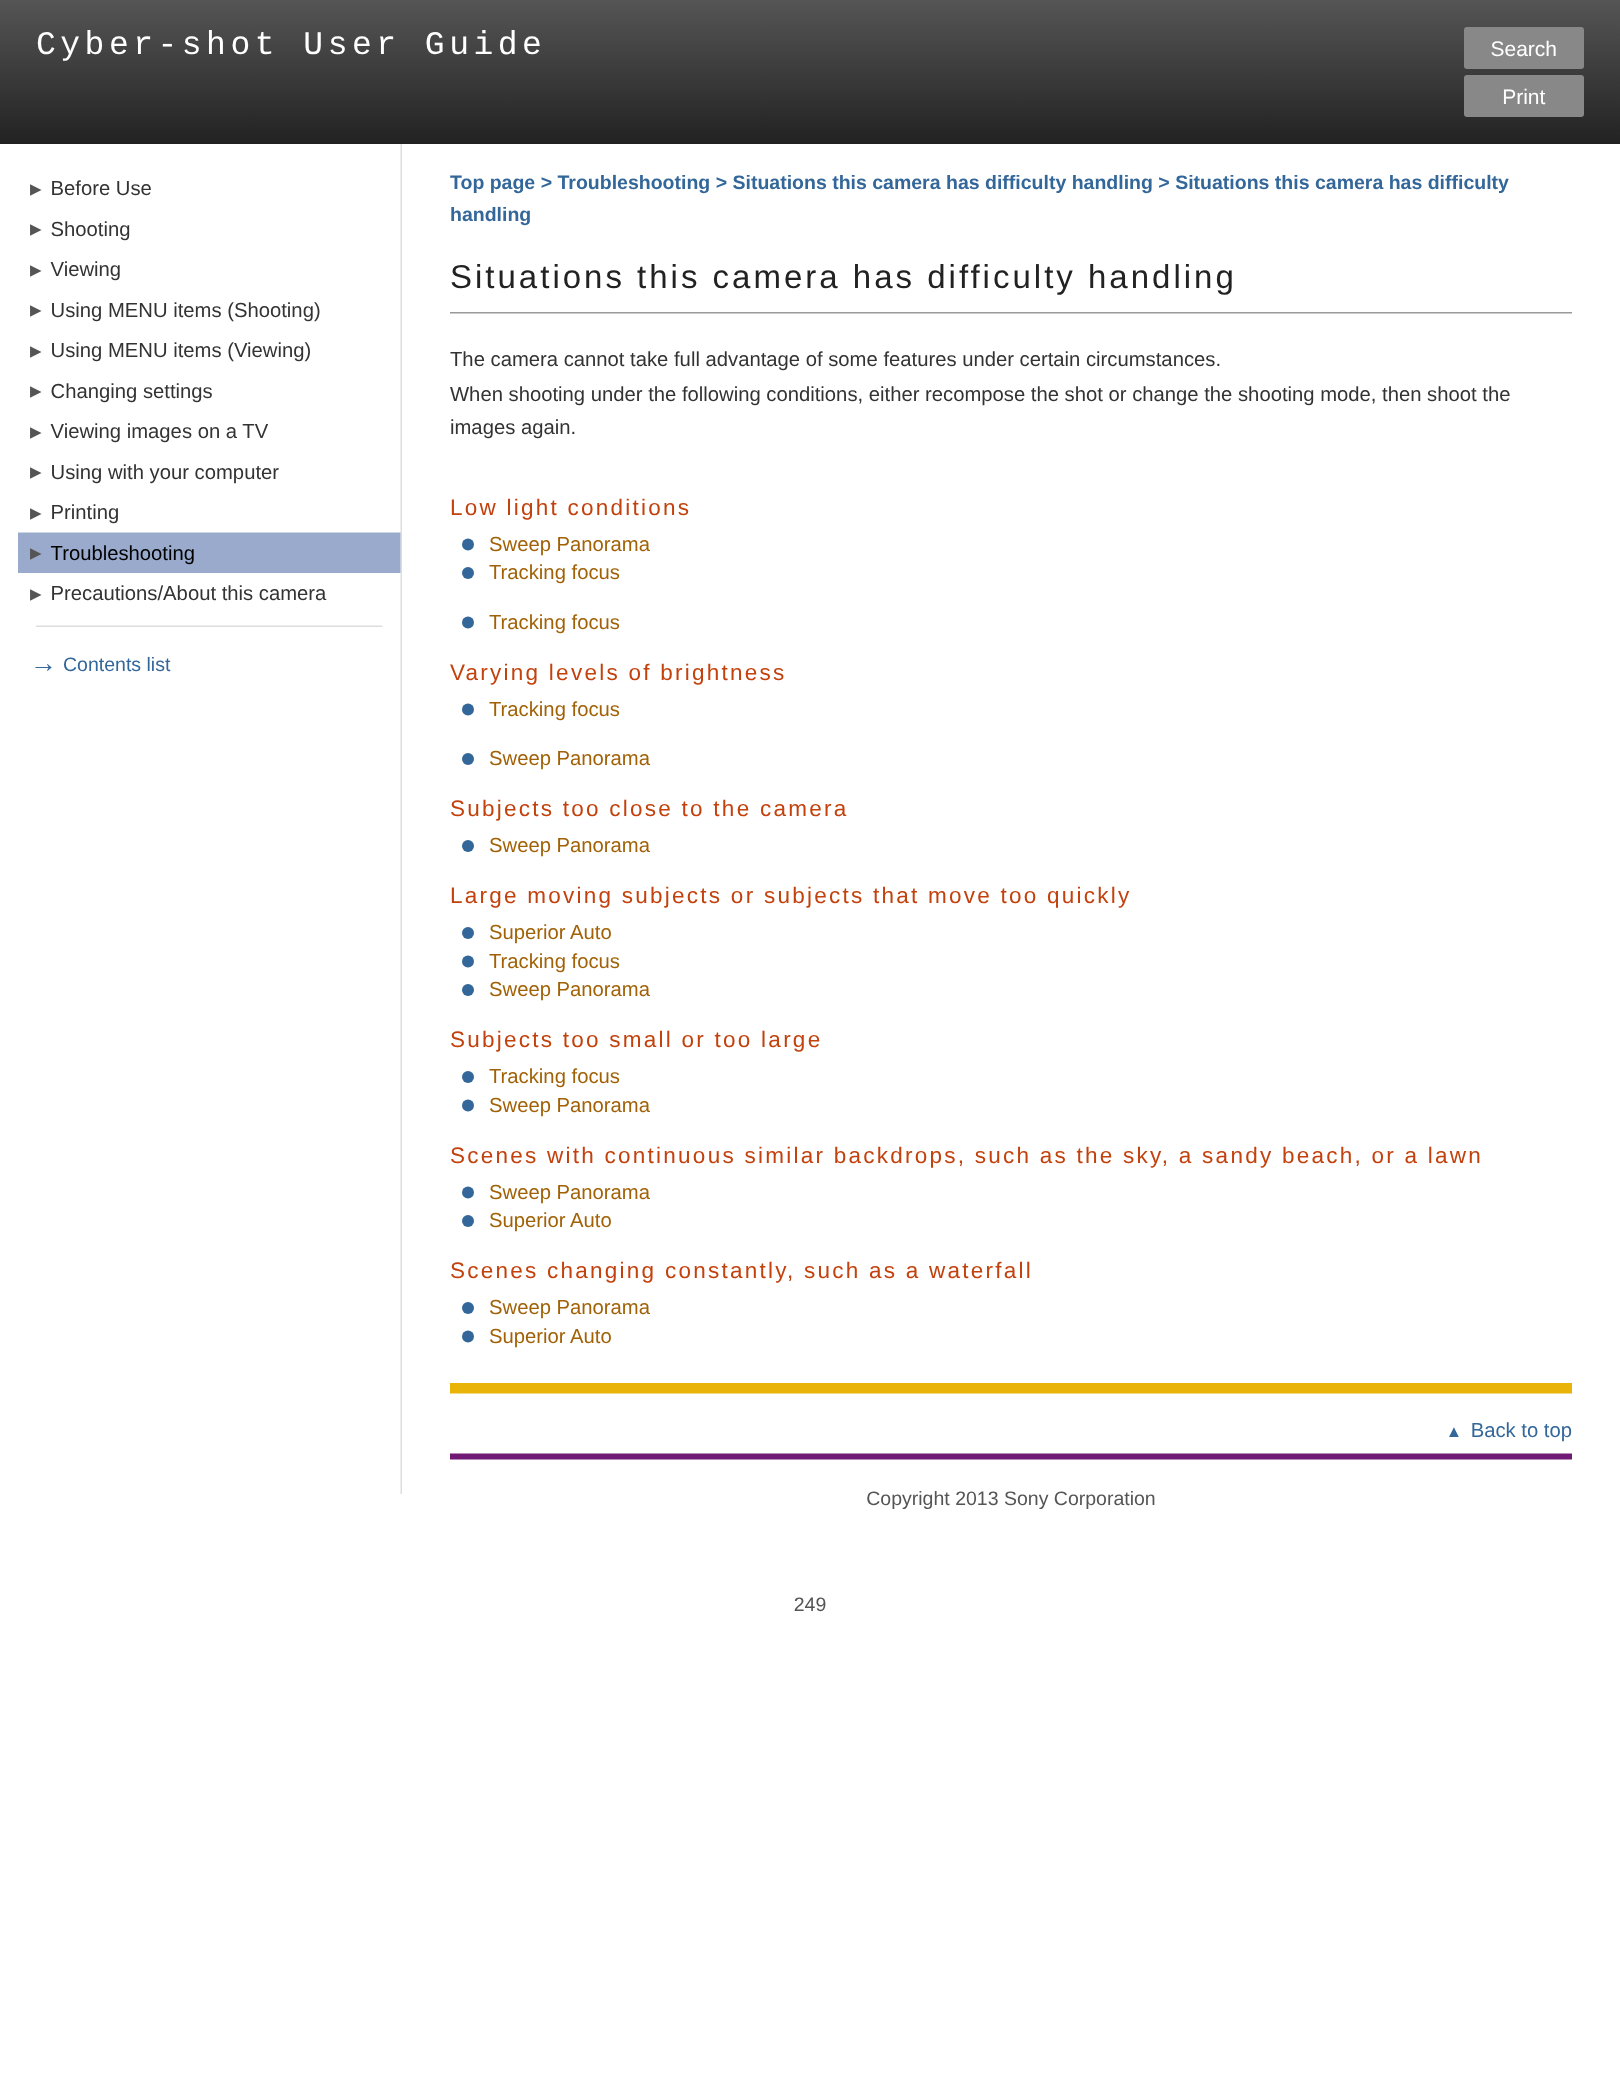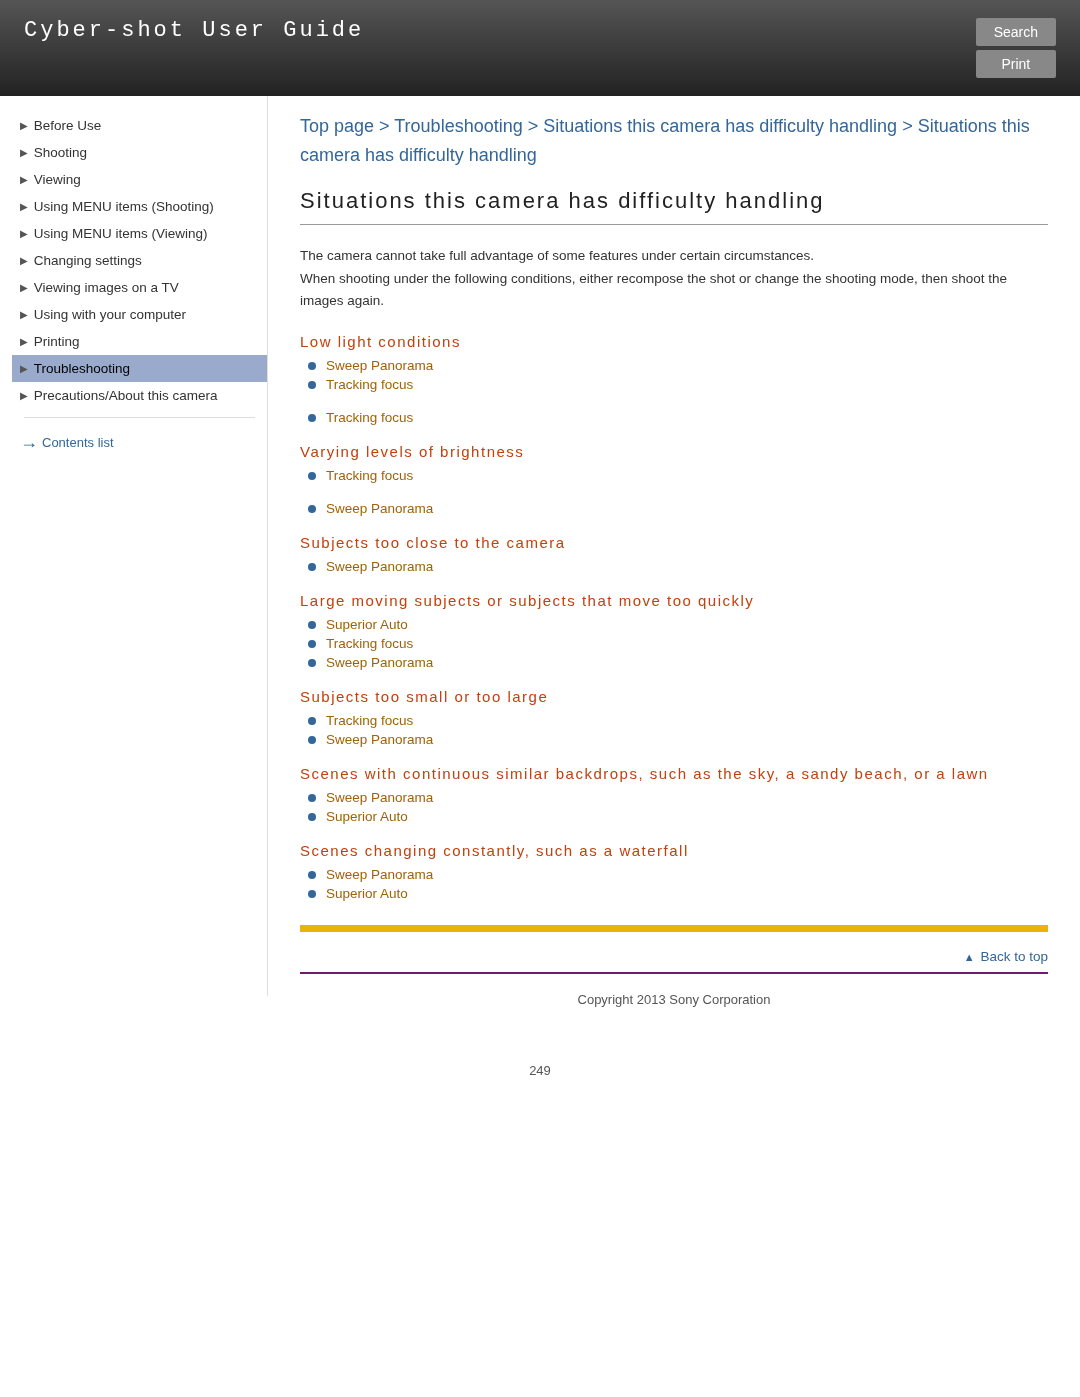--- a/index.html
+++ b/index.html
@@ -94,24 +94,25 @@
     }
 
     
     .main-content {
       flex: 1;
       padding: 16px 32px 32px 32px;
     }
 
     
     .breadcrumb {
-      font-size: 18px;
+      font-size: 13px;
       color: #336699;
       margin-bottom: 18px;
       line-height: 1.6;
+      font-weight: bold;
     }
     .breadcrumb a {
       color: #336699;
       text-decoration: none;
       cursor: pointer;
     }
 
     
     .page-title {
       font-size: 22px;
@@ -121,21 +122,21 @@
       padding-bottom: 10px;
       border-bottom: 1px solid #999;
       margin-bottom: 20px;
     }
 
     
     .intro-text {
       font-size: 13.5px;
       line-height: 1.7;
       color: #333;
-      margin-bottom: 20px;
+      margin-bottom: 33px;
     }
 
     
     .section {
       margin-bottom: 18px;
     }
     .section-title {
       font-size: 15px;
       font-weight: normal;
       letter-spacing: 1.5px;
@@ -184,21 +185,21 @@
       font-size: 11px;
       margin-right: 2px;
     }
 
     
     .footer {
       text-align: center;
       color: #555;
       font-size: 13px;
       padding: 18px 0 8px 0;
-      border-top: 2px solid #701a75;
+      border-top: 4px solid #701a75;
     }
     .page-number {
       text-align: center;
       color: #555;
       font-size: 13px;
       padding: 16px 0 24px 0;
     }
   </style>
 </head>
 <body>

